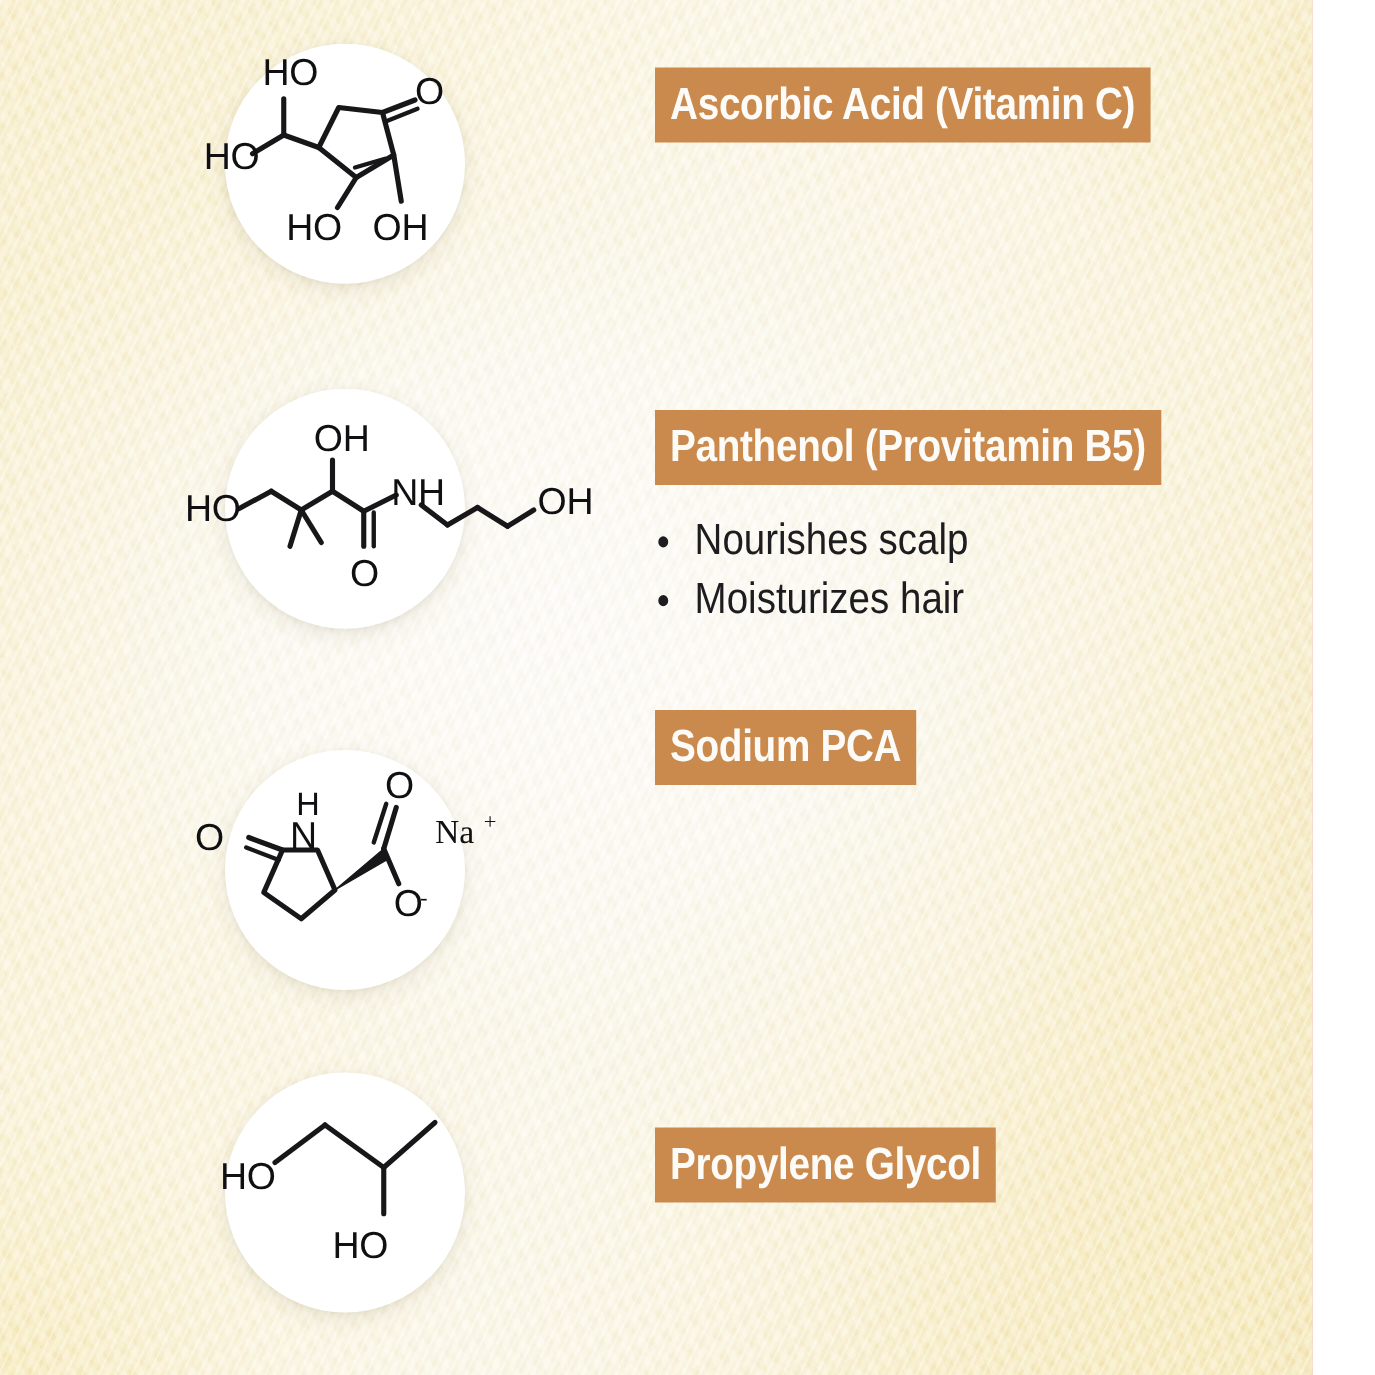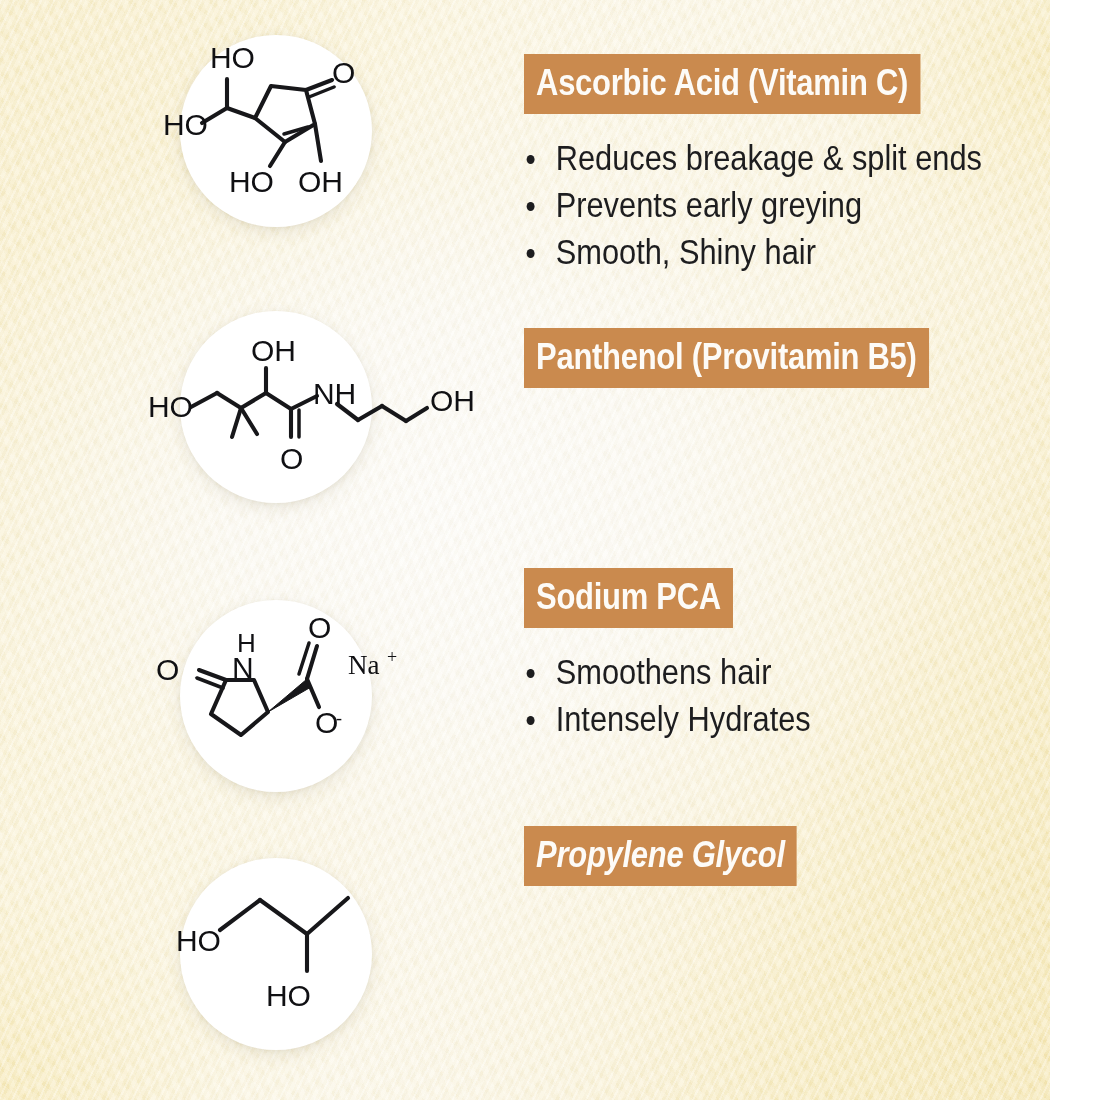--- a/index.html
+++ b/index.html
@@ -246,25 +246,20 @@
         <text class="mol-label" x="30" y="33">HO</text>
         <text class="mol-label" x="-17" y="100">HO</text>
         <text class="mol-label" x="152" y="48">O</text>
         <text class="mol-label" x="49" y="157">HO</text>
         <text class="mol-label" x="118" y="157">OH</text>
       </svg>
     </div>
 
     <div class="text-col" style="top:54px;">
       <div class="heading-badge">Ascorbic Acid (Vitamin C)</div>
-      <ul class="bullets" style="margin-top:22px;">
-        <li class="bullet">Reduces breakage &amp; split ends</li>
-        <li class="bullet">Prevents early greying</li>
-        <li class="bullet">Smooth, Shiny hair</li>
-      </ul>
     </div>
   </div>
 
   <div class="row" style="top:0;">
 
     <div class="disc" style="left:180px; top:311px; width:192px; height:192px;">
       <svg width="192" height="192" viewBox="0 0 192 192" aria-hidden="true">
 
         <path class="mol-line" d="M 11 96 L 37 82"></path>
         <path class="mol-line" d="M 37 82 L 61 97"></path>
@@ -287,20 +282,24 @@
         <text class="mol-label" x="-32" y="106">HO</text>
         <text class="mol-label" x="71" y="50">OH</text>
         <text class="mol-label" x="133" y="93">NH</text>
         <text class="mol-label" x="100" y="158">O</text>
         <text class="mol-label" x="250" y="100">OH</text>
       </svg>
     </div>
 
     <div class="text-col" style="top:328px;">
       <div class="heading-badge">Panthenol (Provitamin B5)</div>
+      <ul class="bullets" style="margin-top:22px;">
+        <li class="bullet">Nourishes scalp</li>
+        <li class="bullet">Moisturizes hair</li>
+      </ul>
     </div>
   </div>
 
   <div class="row" style="top:0;">
 
     <div class="disc" style="left:180px; top:600px; width:192px; height:192px;">
       <svg width="192" height="192" viewBox="0 0 192 192" aria-hidden="true">
 
         <path class="mol-line" d="M 46 80 L 31 114 L 61 135 L 88 112 L 74 80 Z"></path>
 
@@ -320,40 +319,36 @@
         <text class="mol-label" x="128" y="38">O</text>
         <text class="mol-label" x="135" y="133">O</text>
         <text class="mol-sup" x="156" y="124">-</text>
         <text class="mol-label-serif" x="168" y="74">Na</text>
         <text class="mol-sup" x="207" y="63">+</text>
       </svg>
     </div>
 
     <div class="text-col" style="top:568px;">
       <div class="heading-badge">Sodium PCA</div>
-      <ul class="bullets" style="margin-top:22px;">
-        <li class="bullet">Smoothens hair</li>
-        <li class="bullet">Intensely Hydrates</li>
-      </ul>
     </div>
   </div>
 
   <div class="row" style="top:0;">
 
     <div class="disc" style="left:180px; top:858px; width:192px; height:192px;">
       <svg width="192" height="192" viewBox="0 0 192 192" aria-hidden="true">
 
         <path class="mol-line" d="M 40 72 L 80 42"></path>
         <path class="mol-line" d="M 80 42 L 127 76"></path>
         <path class="mol-line" d="M 127 76 L 168 40"></path>
         <path class="mol-line" d="M 127 76 L 127 113"></path>
 
         <text class="mol-label" x="-4" y="93">HO</text>
         <text class="mol-label" x="86" y="148">HO</text>
       </svg>
     </div>
 
-    <div class="text-col" style="top:826px;font-style:italic;">
+    <div class="text-col" style="top:902px;">
       <div class="heading-badge">Propylene Glycol</div>
     </div>
   </div>
 
 </div>
 
 </body></html>

